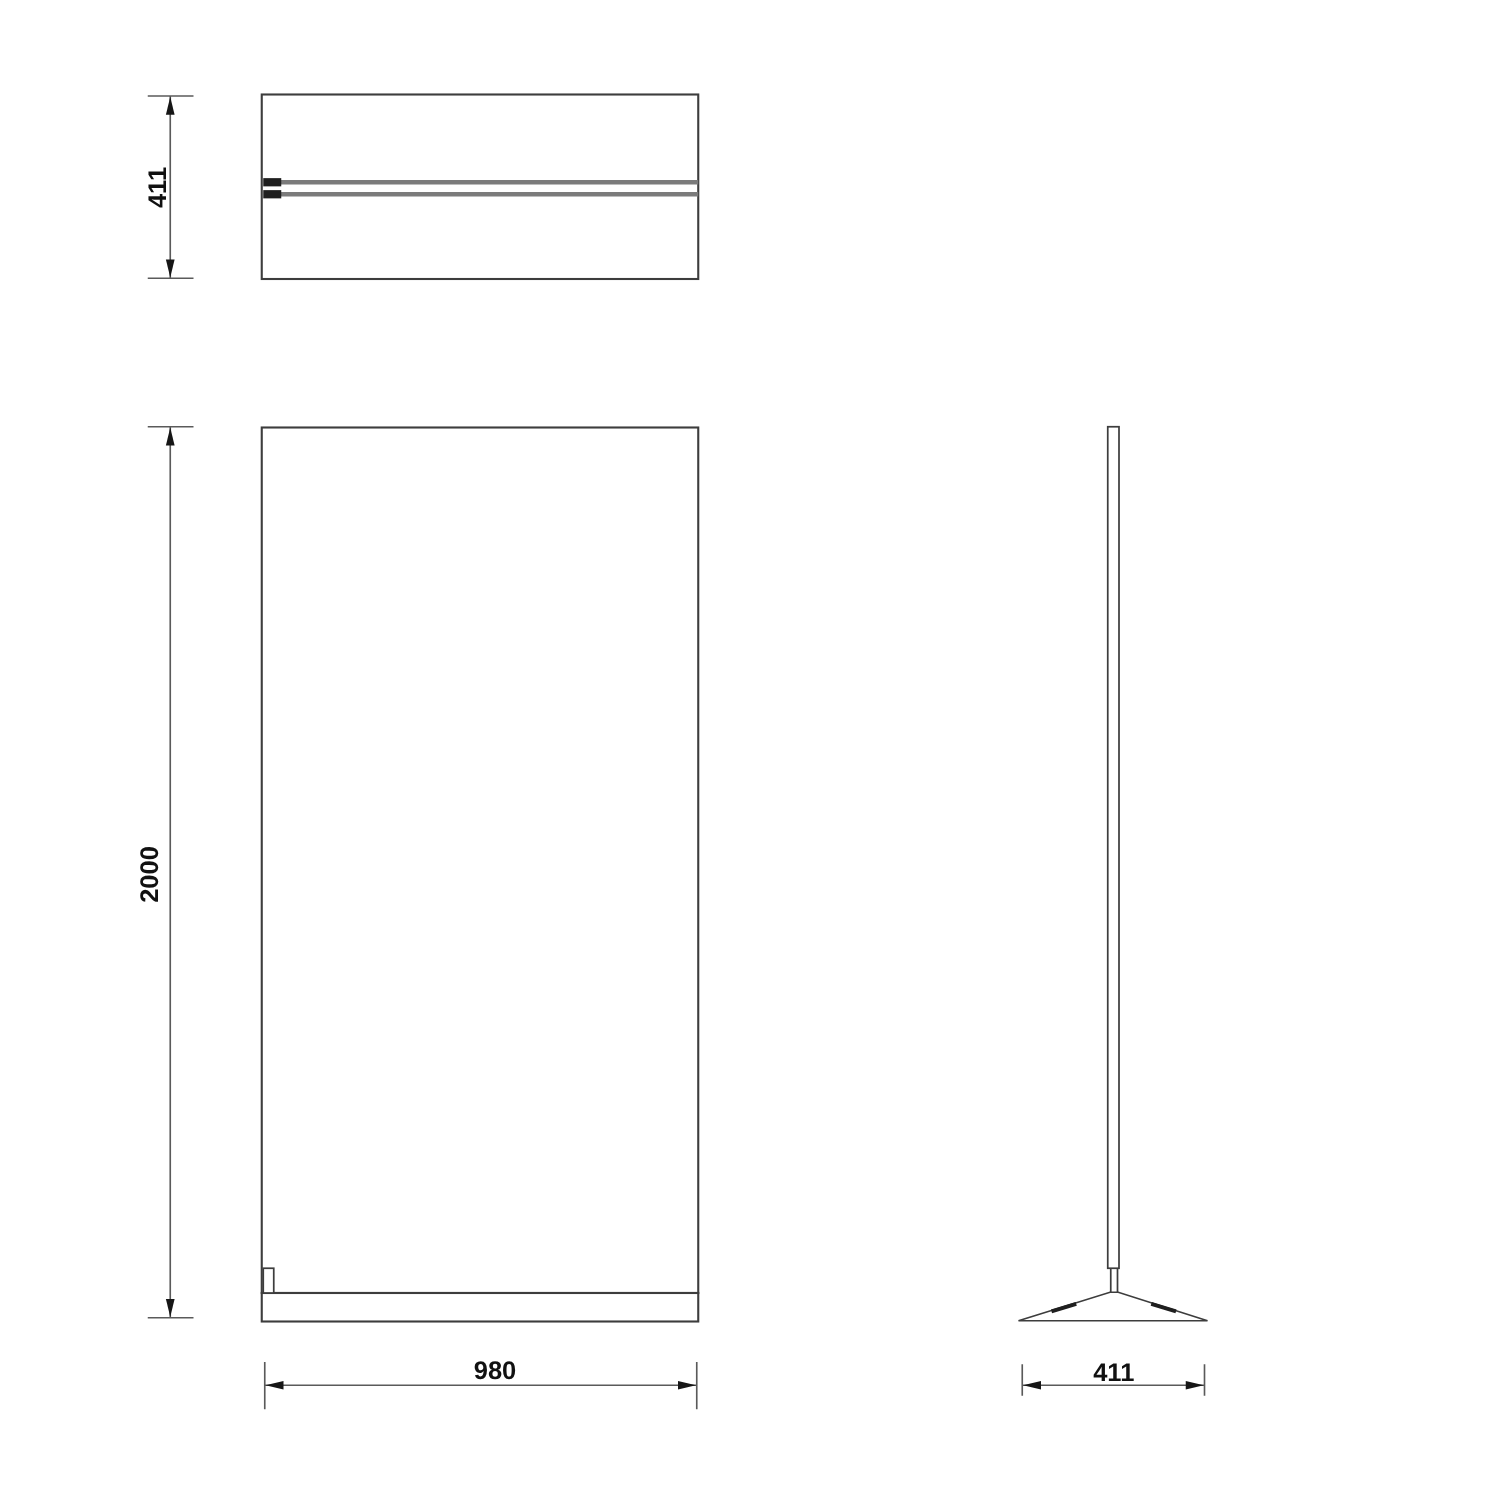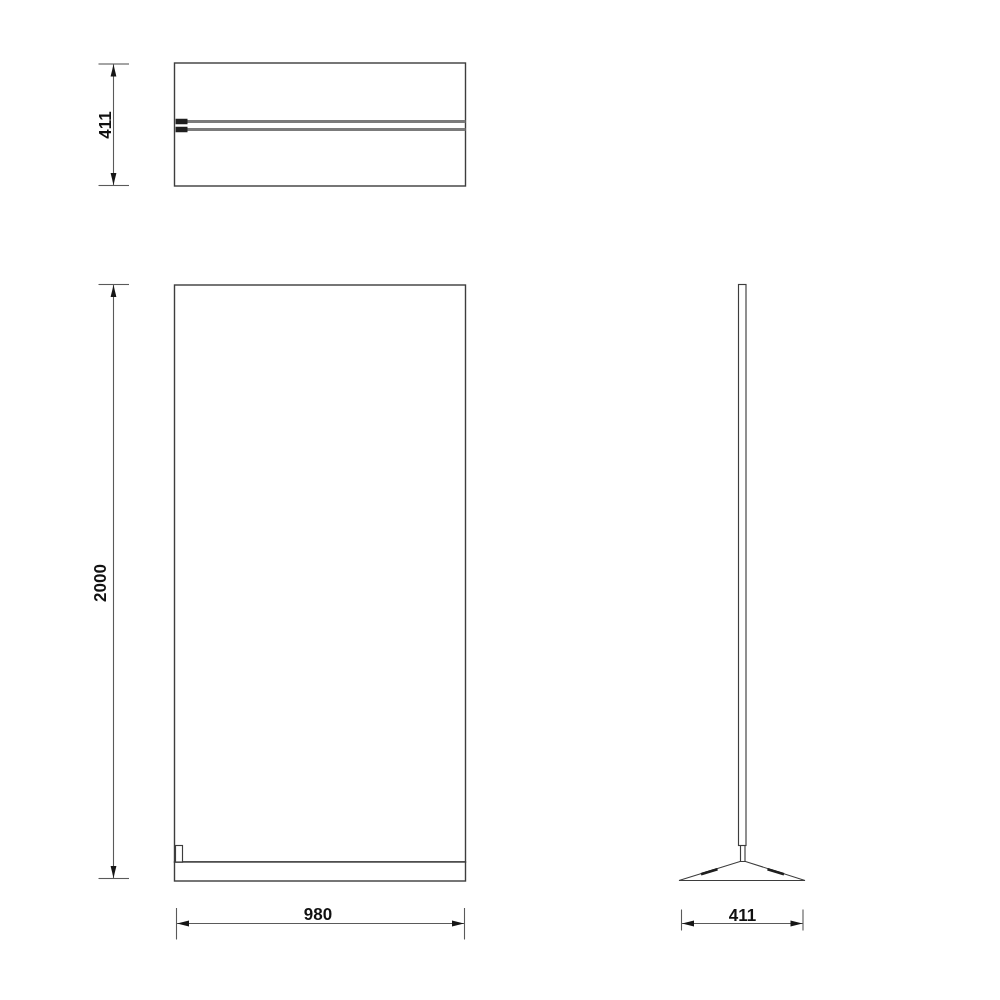--- a/index.html
+++ b/index.html
@@ -134,16 +134,16 @@
       <line class="dim" x1="681.5" y1="923.5" x2="803" y2="923.5"></line>
       <polygon class="arrow" points="682,923.5 694,920.6 694,926.4"></polygon>
       <polygon class="arrow" points="802.5,923.5 790.5,920.6 790.5,926.4"></polygon>
     </g>
   </svg>
 
   <div class="dim-label vert" style="left:104.5px; top:125px;">411</div>
 
   <div class="dim-label vert" style="left:99.5px; top:583px;">2000</div>
 
-  <div class="dim-label" style="left:318px; top:913.5px;">980</div>
+  <div class="dim-label" style="left:330px; top:913.5px;">980</div>
 
   <div class="dim-label" style="left:742.5px; top:914.5px;">411</div>
 </div>
 
 </body></html>

